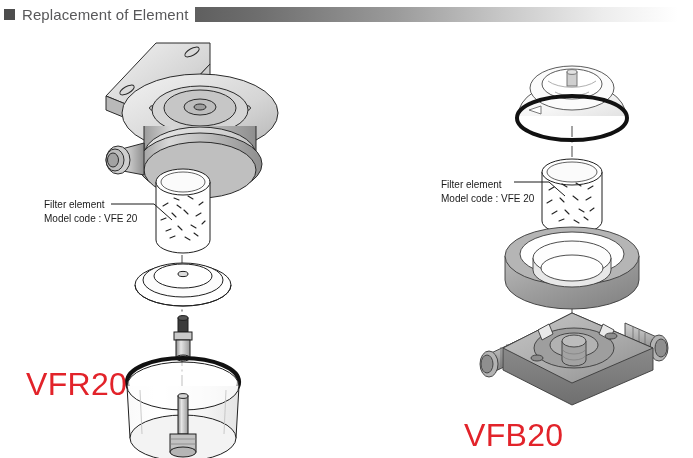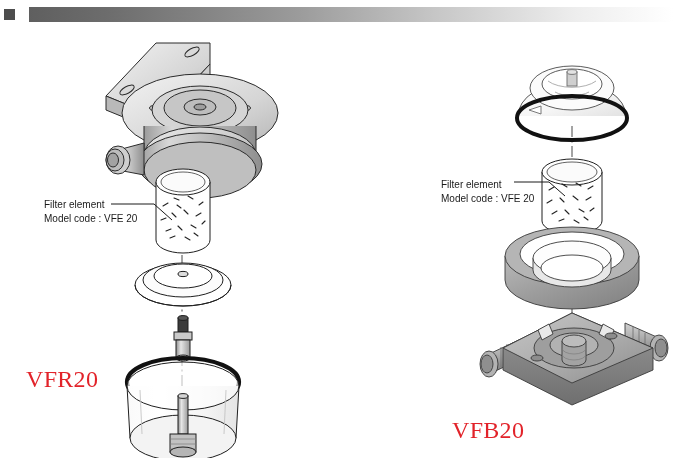--- a/index.html
+++ b/index.html
@@ -63,33 +63,33 @@
     line-height: 14px;
     white-space: nowrap;
   }
   .callout-left  { left: 44px;  top: 198px; }
   .callout-right { left: 441px; top: 178px; }
 
   
   .model-label {
     position: absolute;
     color: #e2232a;
-    font-size: 24px;
+    font-size: 32px;
     letter-spacing: 0.3px;
     white-space: nowrap;
-    font-family: Liberation Serif, serif;
   }
   .model-left  { left: 26px;  top: 366px; }
-  .model-right { left: 452px; top: 417px; }
+  .model-right { left: 464px; top: 417px; }
 </style>
 </head>
 <body>
 
 <div class="header">
   <div class="header-bullet"></div>
+  <div class="header-title">Replacement of Element</div>
   <div class="header-gradient"></div>
 </div>
 
 <div class="panel" style="left:60px; top:30px;">
 <svg width="260" height="425" viewBox="0 0 260 425">
   <defs>
     <linearGradient id="metalV" x1="0" y1="0" x2="1" y2="0">
       <stop offset="0%" stop-color="#9b9b9b"></stop>
       <stop offset="25%" stop-color="#d8d8d8"></stop>
       <stop offset="55%" stop-color="#bdbdbd"></stop>

